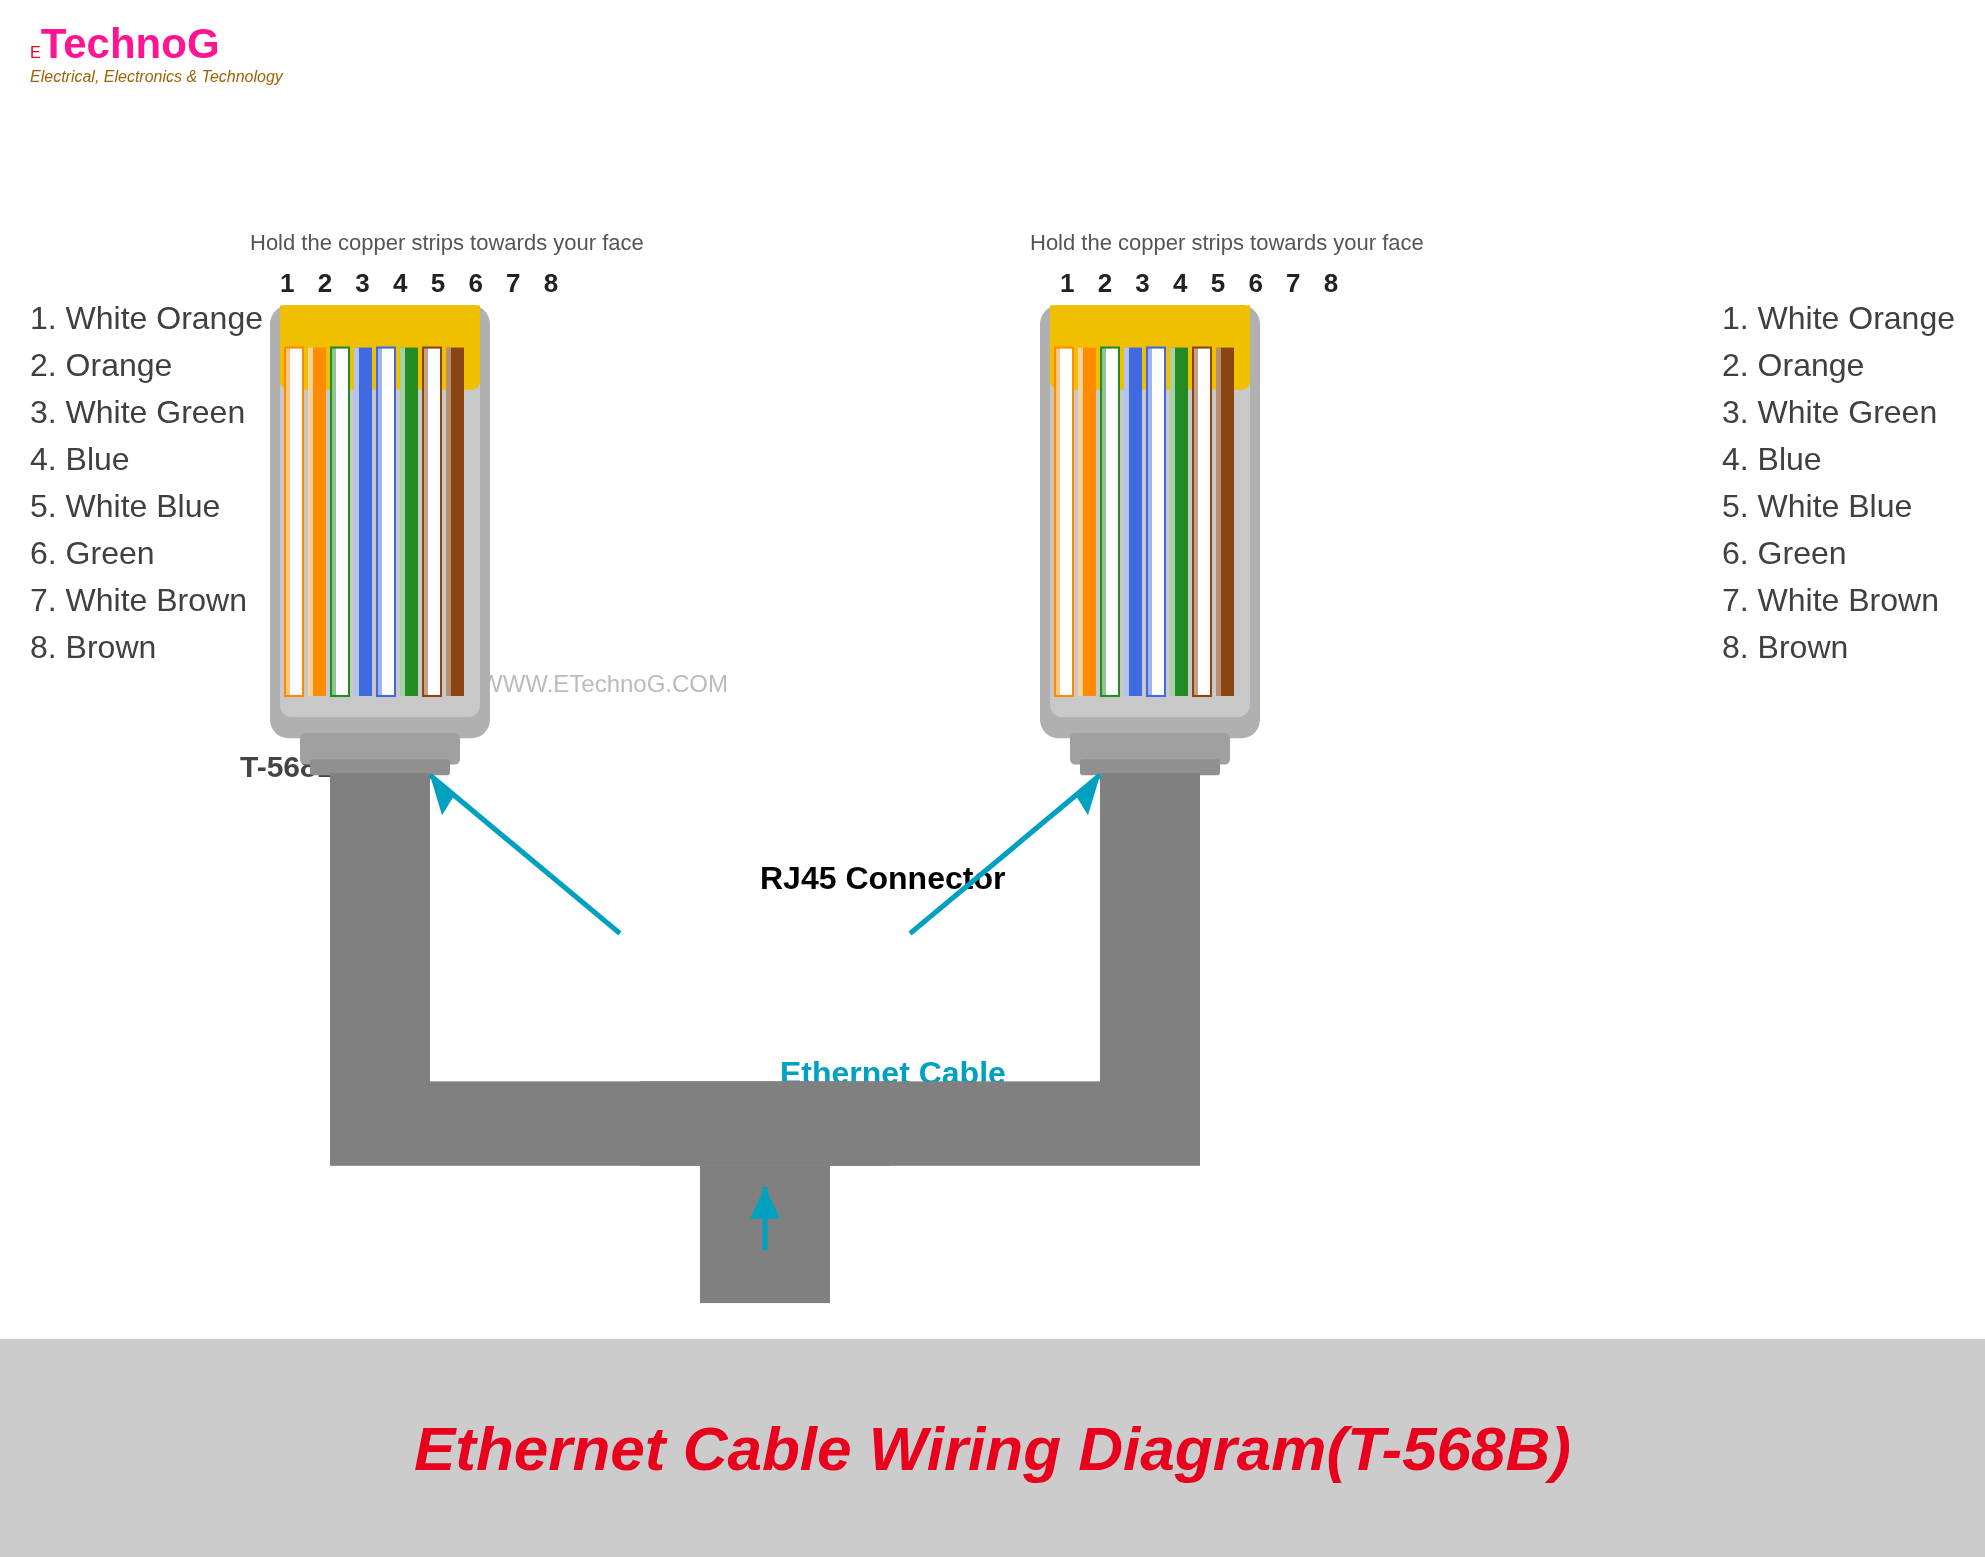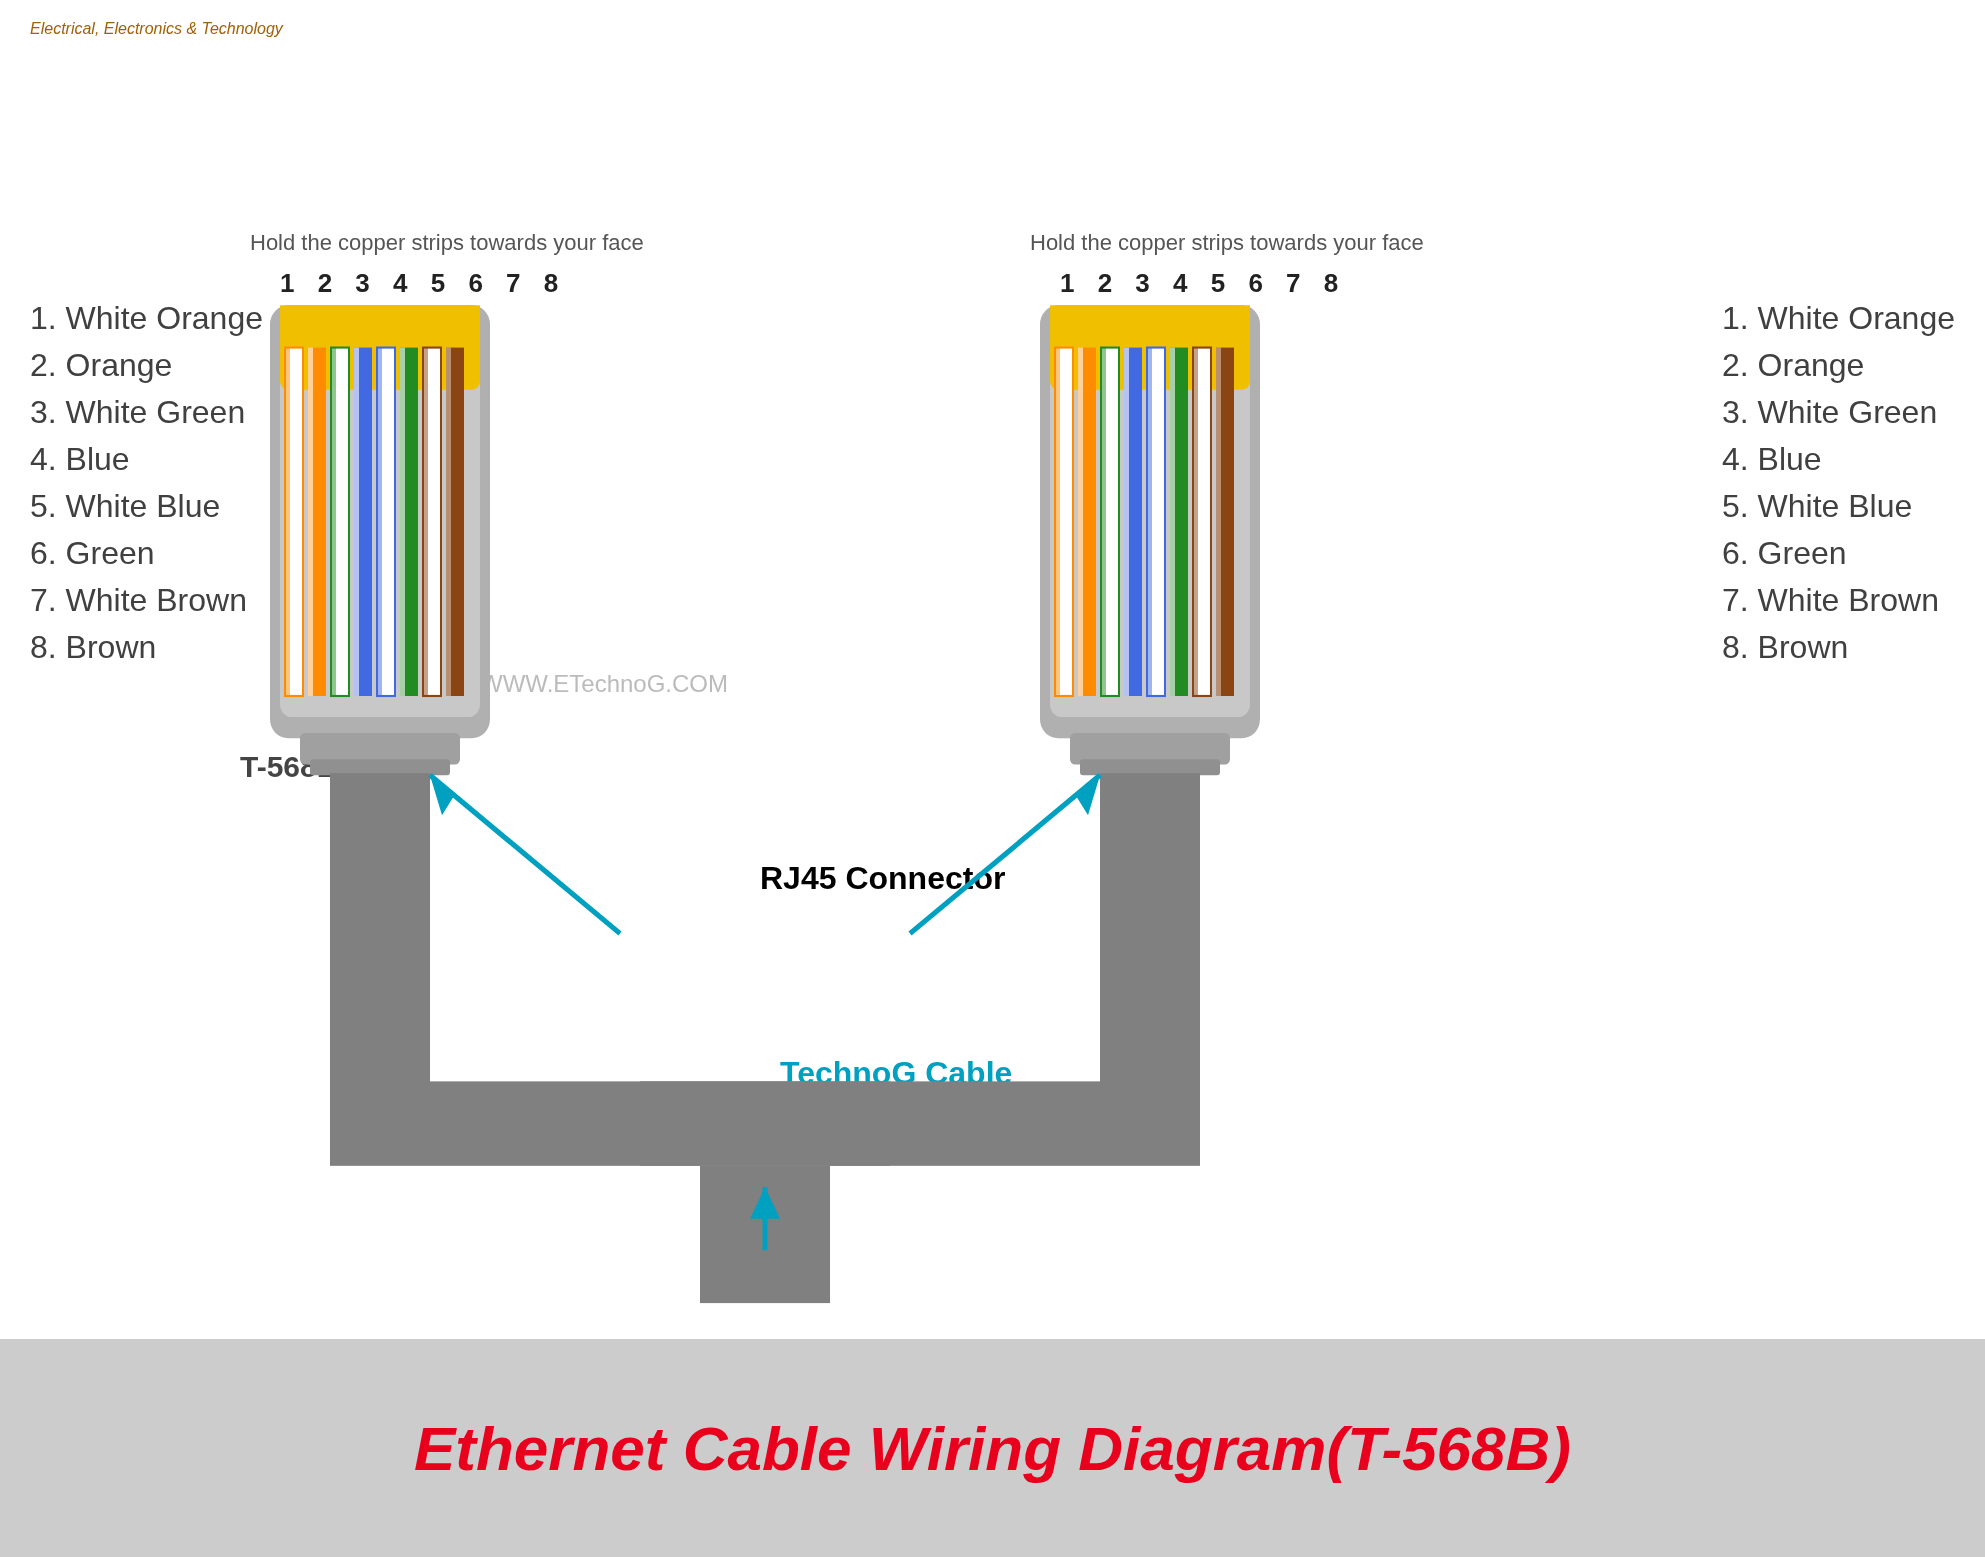--- a/index.html
+++ b/index.html
@@ -166,20 +166,23 @@
       font-size: 62px;
       font-weight: bold;
       font-style: italic;
       color: #e8001c;
     }
   </style>
 </head>
 <body>
 
 <div class="header">
+  <div>
+    <span class="logo-e">E</span><span class="logo-techno" style="color:#ff1493;font-size:42px;font-weight:bold;">TechnoG</span>
+  </div>
   <div class="logo-sub">Electrical, Electronics &amp; Technology</div>
 </div>
 
 <div class="diagram-area">
 
   <div class="instruction-left">Hold the copper strips towards your face</div>
   <div class="instruction-right">Hold the copper strips towards your face</div>
 
   <div class="pin-numbers-left">1 2 3 4 5 6 7 8</div>
   <div class="pin-numbers-right">1 2 3 4 5 6 7 8</div>
@@ -204,21 +207,21 @@
     <div class="wire-label">6. Green</div>
     <div class="wire-label">7. White Brown</div>
     <div class="wire-label">8. Brown</div>
   </div>
 
   <div class="t568b-left">T-568B</div>
   <div class="t568b-right">T-568B</div>
 
   <div class="rj45-label">RJ45 Connector</div>
 
-  <div class="eth-cable-label">TechnoG Cable</div>
+  <div class="eth-cable-label">Ethernet Cable</div>
 
   <div class="watermark">WWW.ETechnoG.COM</div>
 
   <svg class="connectors-svg" viewBox="0 0 1985 1200" preserveAspectRatio="none">
 
     <rect x="270" y="185" width="220" height="410" rx="18" ry="18" fill="#b0b0b0"></rect>
     <rect x="280" y="195" width="200" height="380" rx="12" ry="12" fill="#c8c8c8"></rect>
 
     <rect x="280" y="185" width="200" height="80" rx="8" ry="8" fill="#f0c000"></rect>
     <rect x="280" y="185" width="200" height="40" fill="#f0c000"></rect>

